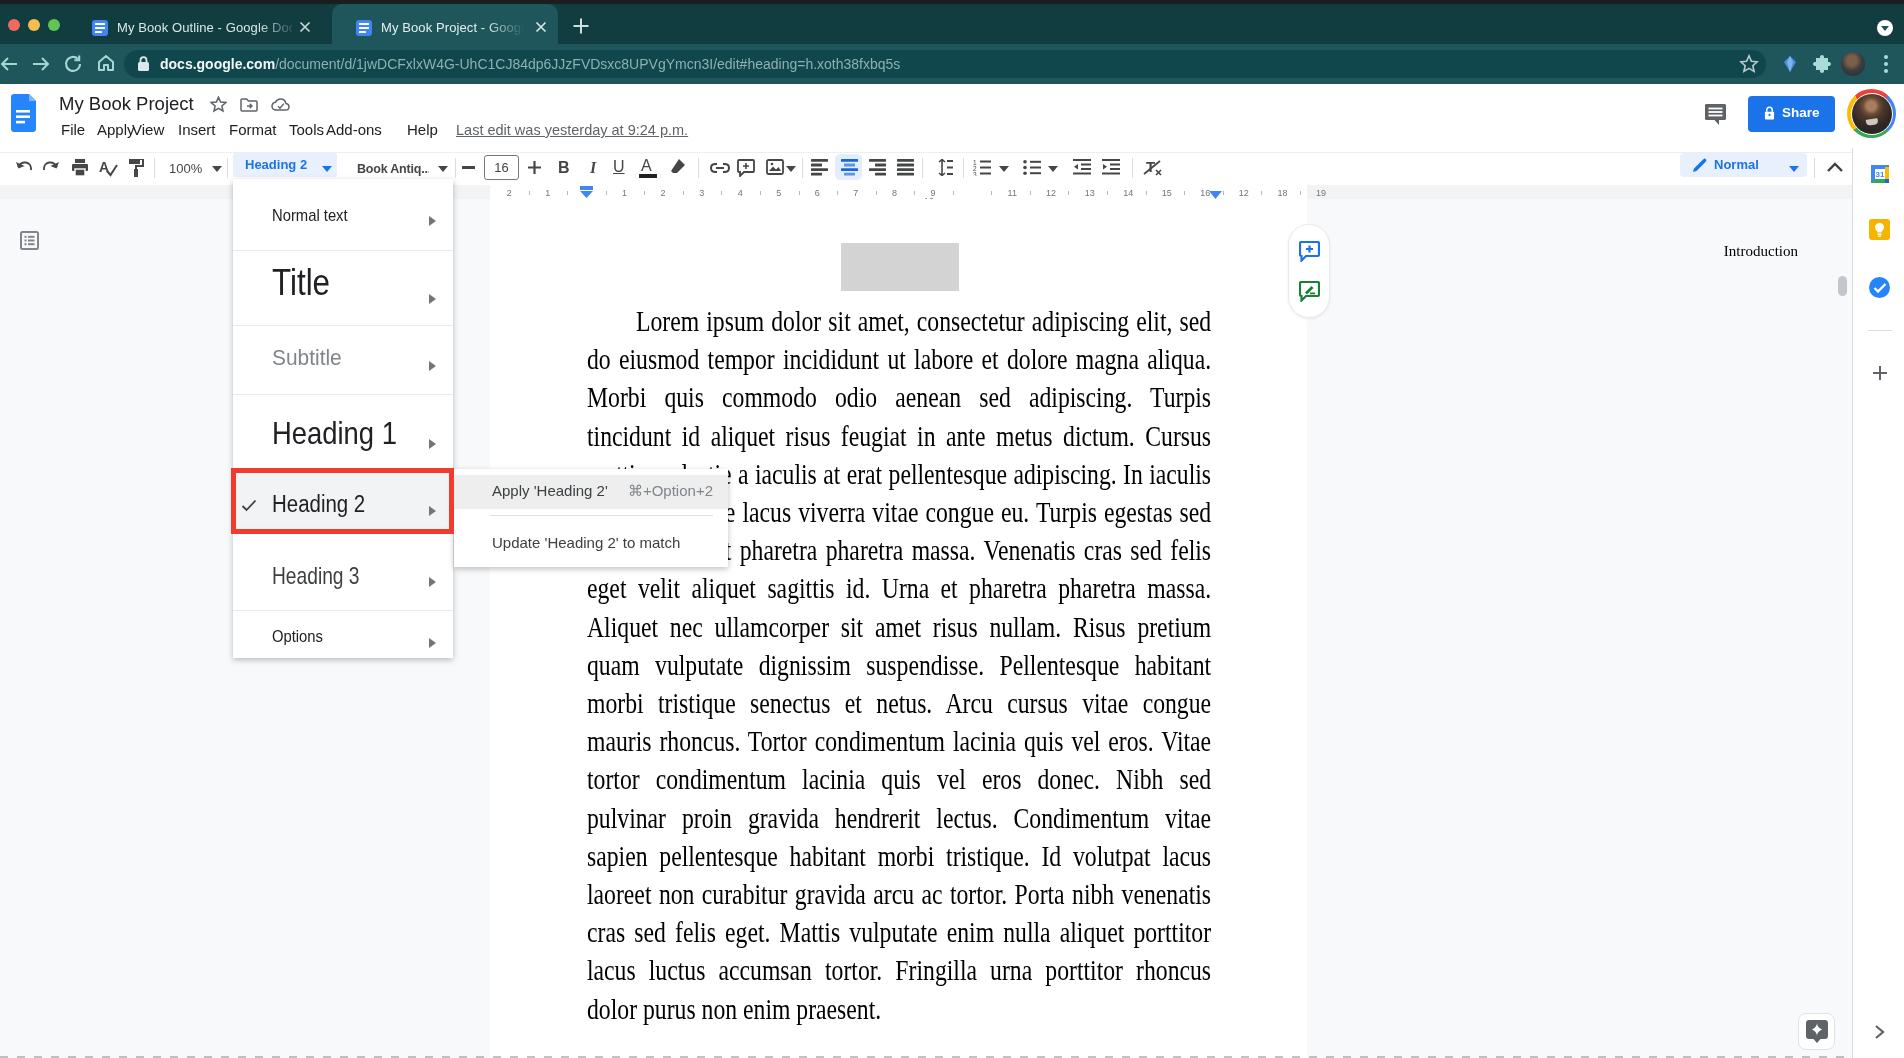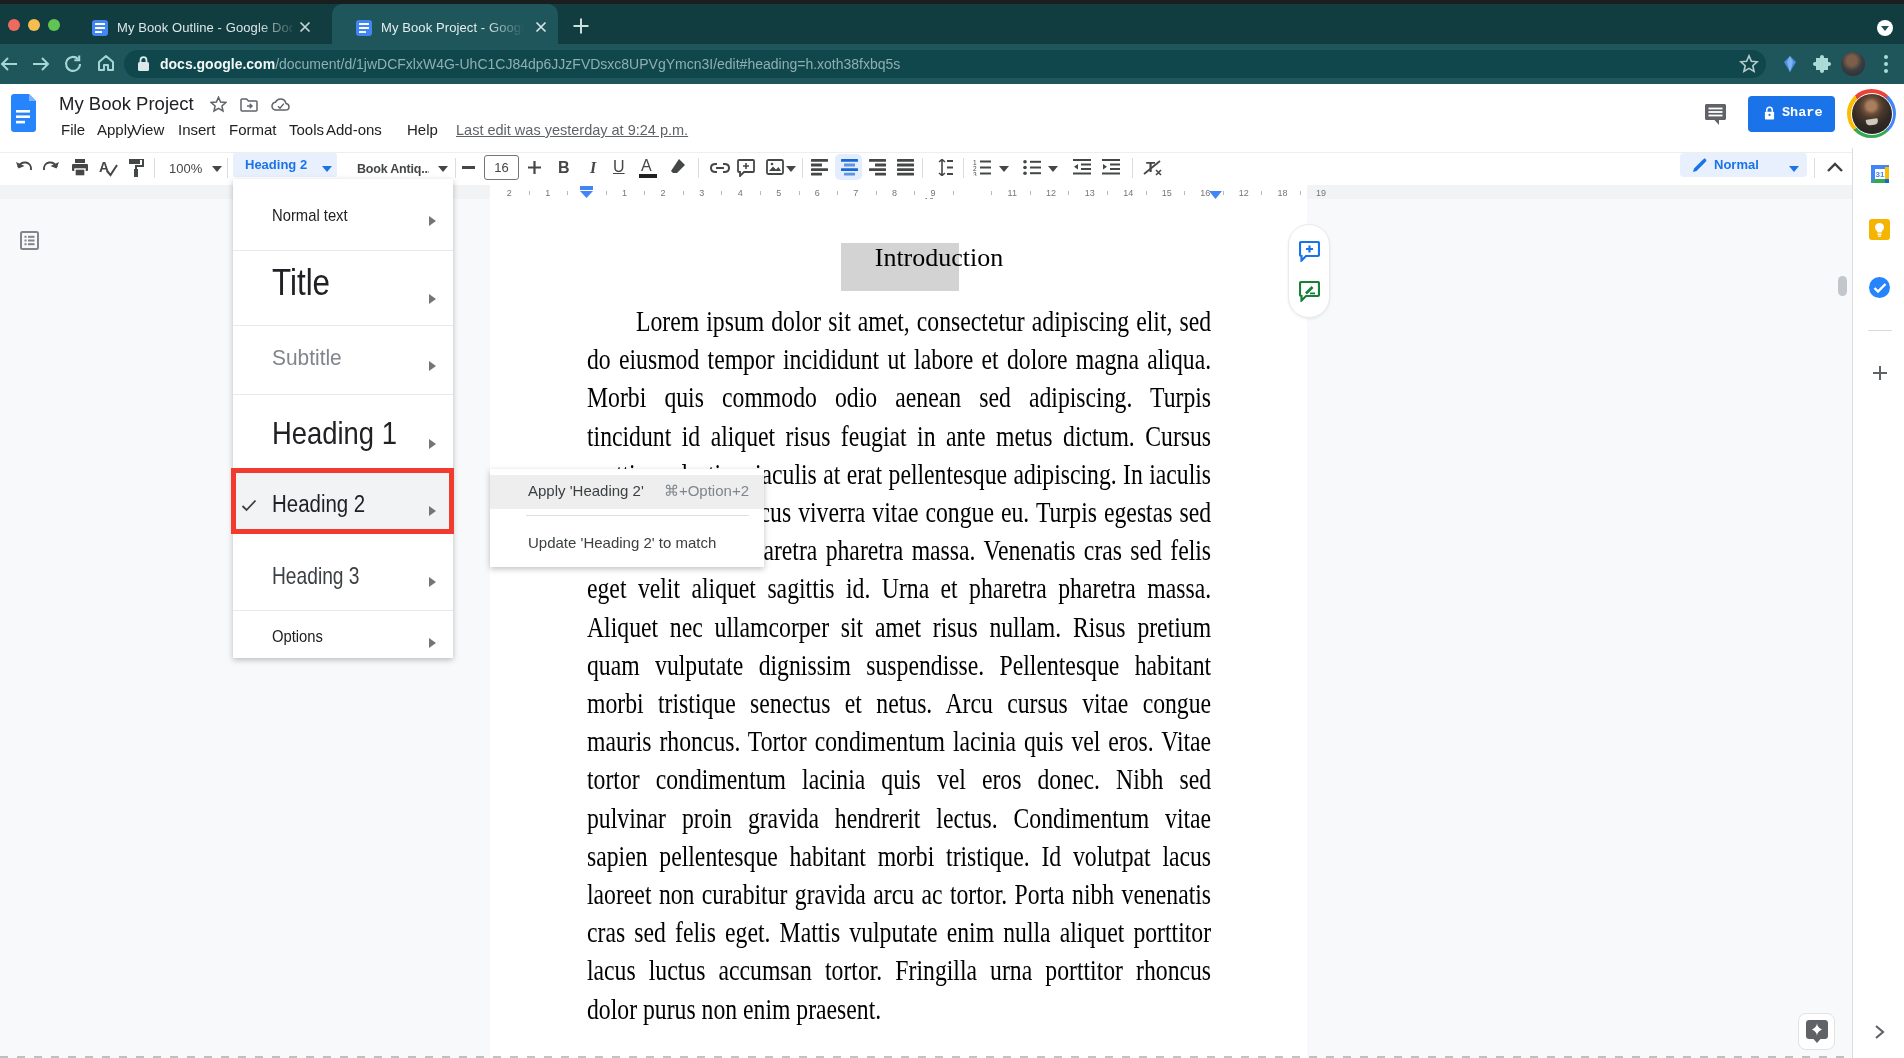--- a/index.html
+++ b/index.html
@@ -22,57 +22,57 @@
   #urlpill { left:124px; top:50px; width:1642px; height:28px; border-radius:14px; background:#0f474c; }
   #urltext { left:160px; top:56px; font-size:14px; color:#8eb0b2; white-space:nowrap; }
   #urltext b { color:#f2f7f7; font-weight:700; }
 
   
   #docshead { left:0; top:84px; width:1904px; height:68px; background:#fff; }
   #doctitle { left:59px; top:93px; font-size:18.5px; color:#202124;text-align:right; }
   #menurow { left:0px; top:121px; font-size:15px; color:#202124; }
   #menurow span { position:absolute; white-space:nowrap; }
   #lastedit { left:456px; top:122px; font-size:14.5px; color:#5f6368; text-decoration:underline; }
-  #sharebtn { left:1748px; top:96px; width:87px; height:36px; background:#1a73e8; border-radius:4px; color:#fff; font-size:13.5px; font-weight:700;font-family:Liberation Mono, monospace; }
+  #sharebtn { left:1748px; top:96px; width:87px; height:36px; background:#1a73e8; border-radius:4px; color:#fff; font-size:13.5px; font-weight:700; }
 
   
   #toolbar { left:0; top:152px; width:1904px; height:33px; background:#fff; border-top:1px solid #eceef0; }
   .tsep { position:absolute; top:158px; width:1px; height:20px; background:#dadce0; }
   #h2pill { left:233px; top:153px; width:104px; height:24px; background:#e8f0fe; border-radius:2px; color:#1a73e8; font-size:13px; font-weight:700; line-height:24px; padding-left:12px; }
   #fontname { left:357px; top:162px; width:72px; font-size:12.5px; font-weight:700; color:#444746; white-space:nowrap; overflow:hidden; letter-spacing:-0.2px; }
   #sizebox { left:484px; top:155px; width:35px; height:25px; border:1px solid #747775; border-radius:3px; font-size:13px; color:#444746; text-align:center; line-height:24px; }
   #editpill { left:1680px; top:153px; width:127px; height:24px; background:#e8f0fe; border-radius:4px; color:#1a73e8; font-size:13px; font-weight:700; line-height:24px; }
 
   
   #ruler { left:0; top:185px; width:1904px; height:14px; background:#f1f3f4; }
   #rulerpage { left:490px; top:185px; width:817px; height:14px; background:#fff; }
   .rnum { position:absolute; top:188px; font-size:9px; color:#757575; }
   .rtick { position:absolute; top:191px; width:1px; height:4px; background:#b6babf; }
 
   
   #canvas { left:0; top:199px; width:1852px; height:859px; background:#f8f9fa; }
   #page { left:490px; top:199px; width:817px; height:859px; background:#fff; }
   #introbox { left:841px; top:243px; width:118px; height:48px; background:#d3d3d3; }
-  #intro { left:0px; top:243px; width:1798px; text-align:center; font-family:"Liberation Serif",serif; font-size:26px; color:#000;margin-left:40px; }
+  #intro { left:0px; top:243px; width:1798px; text-align:right; font-family:"Liberation Serif",serif; font-size:15px; color:#000; }
   .bl { position:absolute; left:587px; width:790px; font-family:"Liberation Serif",serif; font-size:30px; color:#010101; text-align:justify; text-align-last:justify; transform:scaleX(0.79); transform-origin:0 0; line-height:1; }
 
   
   #sidebar { left:1852px; top:148px; width:52px; height:910px; background:#fff; border-left:1px solid #dadce0; }
   #scrollthumb { left:1838px; top:276px; width:9px; height:20px; border-radius:5px; background:#c3c7cb; }
 
   
   #stylemenu { left:233px; top:179px; width:220px; height:479px; background:#fff; box-shadow:0 2px 6px rgba(0,0,0,0.25); }
   .mrow { position:absolute; left:39px; color:#202124; white-space:nowrap; line-height:1; transform:scaleX(0.87); transform-origin:0 50%; }
   #m-normal { top:28px; } #m-title { top:85.5px; } #m-subtitle { top:168px; }
   #m-h1 { top:239px; } #m-h2 { top:314px; } #m-h3 { top:384.5px; } #m-options { top:449px; }
   .msep { position:absolute; left:0; width:220px; height:1px; background:#e8eaed; }
   .marrow { position:absolute; left:196px; width:0; height:0; border-left:7px solid #757575; border-top:5px solid transparent; border-bottom:5px solid transparent; }
   #h2row { position:absolute; left:0; top:289px; width:220px; height:66px; background:#f1f3f4; }
   #redbox { left:231px; top:468px; width:223px; height:66px; border:5px solid #f13b2e; z-index:60; }
-  #submenu { left:454px; top:469px; width:274px; height:98px; background:#fff; box-shadow:0 2px 6px rgba(0,0,0,0.25); z-index:55;margin-left:36px; }
+  #submenu { left:454px; top:469px; width:274px; height:98px; background:#fff; box-shadow:0 2px 6px rgba(0,0,0,0.25); z-index:55; }
   #subrow1 { position:absolute; left:0; top:6px; width:274px; height:34px; background:#eeeeee; }
 
   
   #explore { left:1798px; top:1013px; width:37px; height:37px; background:#fff; border:1px solid #e0e2e4; border-radius:8px; }
 </style>
 </head>
 <body>
   <div class="abs" id="darkstrip"></div>
   <div class="abs" id="tabbar"></div>
   <div class="abs light" style="left:8px; background:#ee6a5f;"></div>

